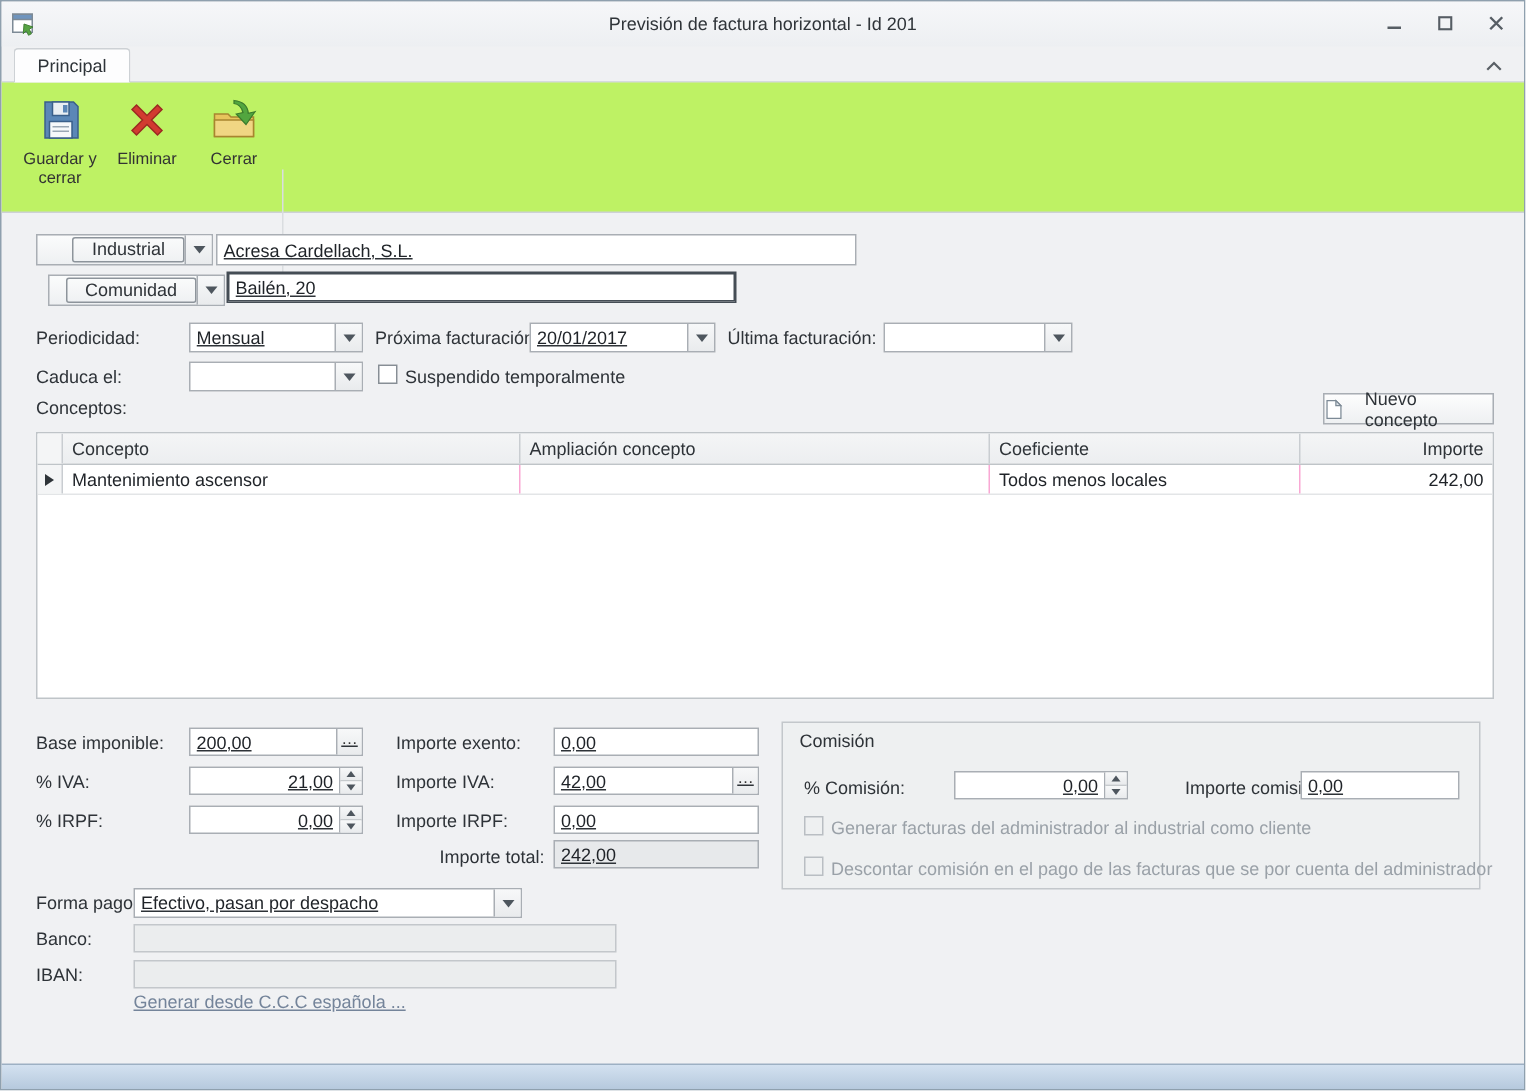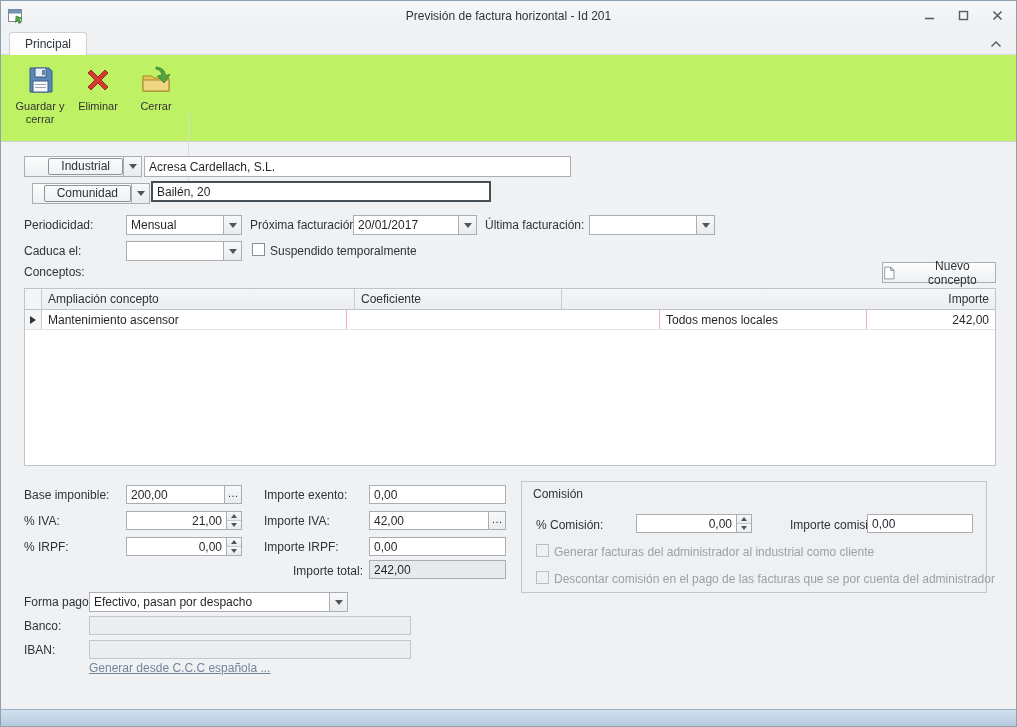--- a/index.html
+++ b/index.html
@@ -33,21 +33,21 @@
   .ribbon { position:absolute; left:0; top:53px; width:100%; height:88px;
     background:#bef264; border-top:1px solid #d6dade; border-bottom:1px solid #cdd1d5; }
   .rbtn { position:absolute; top:4px; width:54px; height:78px;
     display:flex; flex-direction:column; align-items:center; padding-top:5px; gap:4px;
     font-size:11px; color:#333; text-align:center; border-radius:2px; cursor:default; }
   .rbtn .ric { width:32px; height:32px; }
   .rbtn .rlbl { line-height:13px; }
   .vsep { position:absolute; left:187px; top:58px; width:1px; height:74px; background:#dadde0; }
   
   .lbl { position:absolute; font-size:12px; color:#2e3338; white-space:nowrap; }
-  .fld { position:absolute; background:#fff; border:1px solid #a9aeb4; display:flex; align-items:stretch; }
+  .fld { position:absolute; background:#fff; border:1px solid #a9aeb4; display:flex; align-items:stretch;text-decoration:underline; }
   .fld input { border:none; outline:none; flex:1; min-width:0; height:100%;
     font:12px "Liberation Sans","DejaVu Sans",sans-serif; color:#1f2328; padding:0 4px; background:transparent; }
   .fld input.num-r { text-align:right; }
   .fld.focused { border:1px solid #454d55; box-shadow:0 0 0 1px #454d55; }
   .fld.readonly { background:#e7e9eb; }
   .fld.disabled { background:#ebedee; border-color:#c3c7cb; }
   .arrbox { width:18px; border-left:1px solid #a9aeb4;
     background:linear-gradient(#f7f8f9,#e9ebed); display:flex; align-items:center; justify-content:center; }
   .tri-down { width:0; height:0; border-left:4px solid transparent; border-right:4px solid transparent;
     border-top:5px solid #4e565e; }
@@ -67,21 +67,21 @@
     border-top:4px solid #4e565e; }
   .splitbtn { position:absolute; height:21px; border:1px solid #a9aeb4;
     background:linear-gradient(#fbfcfc,#eef0f2); display:flex; }
   .splitbtn .main { flex:1; display:flex; align-items:center; justify-content:flex-end; }
   .splitbtn .boxlbl { border:1px solid #8d949b; border-radius:2px; padding:0 12px;
     font-size:12px; line-height:15px; color:#2e3338; white-space:nowrap; }
   .checkbox { position:absolute; width:13px; height:13px; background:#fff; border:1px solid #878e95; }
   .checkbox.disabled { background:#eef0f1; border-color:#b9bec3; }
   .cb-label-dis { color:#9aa1a8; }
   .pushbtn { position:absolute; border:1px solid #a9aeb4; background:linear-gradient(#fdfdfd,#eef0f2);
-    display:flex; align-items:center; justify-content:center; gap:15px; font-size:12px; color:#2e3338;text-align:center; }
+    display:flex; align-items:center; justify-content:center; gap:15px; font-size:12px; color:#2e3338; }
   .link { position:absolute; font-size:12px; color:#74849a; text-decoration:underline; cursor:pointer; white-space:nowrap; }
   
   .grid { position:absolute; left:23px; top:287px; width:972px; height:178px;
     background:#fff; border:1px solid #bfc4c8; font-size:12px; overflow:hidden; }
   .grid-header { display:flex; height:21px; background:linear-gradient(#f4f5f6,#eceef0);
     border-bottom:1px solid #bfc4c8; color:#2e3338; }
   .gh-cell { border-right:1px solid #c9cdd1; display:flex; align-items:center; padding:0 6px; overflow:hidden; white-space:nowrap; }
   .grid-row { display:flex; height:20px; border-bottom:1px solid #e3e5e7; color:#1f2328; }
   .gr-cell { border-right:1px solid #f9a8d4; display:flex; align-items:center; padding:0 6px; overflow:hidden; white-space:nowrap; }
   .ind-col { width:17px; flex:none; background:#f4f5f6; border-right:1px solid #c9cdd1;
@@ -229,20 +229,21 @@
     <svg width="12" height="14" viewBox="0 0 14 16">
       <path d="M2 1 h7 l4 4 v10 H2 z" fill="#fff" stroke="#7d8a96"></path>
       <path d="M9 1 l4 4 h-4 z" fill="#dfe5ea" stroke="#7d8a96"></path>
     </svg>
     <span>Nuevo concepto</span>
   </div>
 
   <div class="grid">
     <div class="grid-header">
       <div class="gh-cell ind-col"></div>
+      <div class="gh-cell c-concepto">Concepto</div>
       <div class="gh-cell c-ampliacion">Ampliación concepto</div>
       <div class="gh-cell c-coef">Coeficiente</div>
       <div class="gh-cell c-importe" style="border-right:none;">Importe</div>
     </div>
     <div class="grid-row">
       <div class="gr-cell ind-col">
           <span class="tri-right"></span>
         </div>
       <div class="gr-cell c-concepto">Mantenimiento ascensor</div>
       <div class="gr-cell c-ampliacion"></div>

